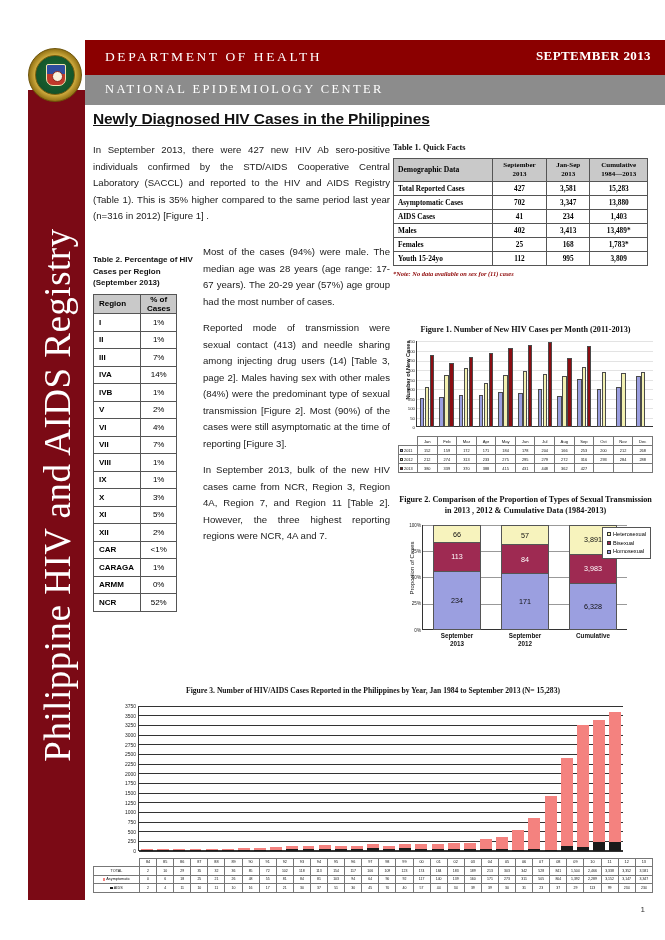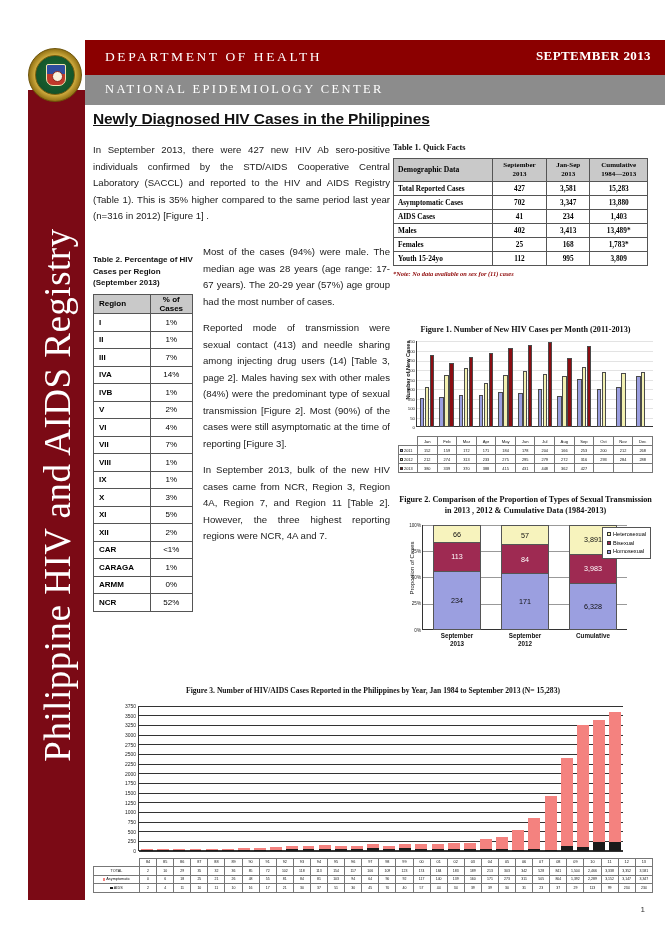--- a/index.html
+++ b/index.html
@@ -91,21 +91,21 @@
 
   .body-col { font-size: 9.6px; color: #1a1a1a; text-align: justify; line-height: 1.72; }
   .body-col p { margin: 0 0 10px 0; }
 
   #col-left-top { position: absolute; left: 0; top: 46px; width: 297px; }
   #col-mid { position: absolute; left: 110px; top: 148px; width: 187px; }
 
   
   #table2-wrap { position: absolute; left: 0; top: 150px; width: 100px; margin-top: 8px; }
   .tbl-caption { font-size: 8px; font-weight: bold; color: #111; line-height: 1.45; margin-bottom: 5px; }
-  table.t2 { border-collapse: collapse; width: 100px; }
+  table.t2 { border-collapse: collapse; width: 84px; }
   table.t2 th, table.t2 td {
     border: 1px solid #555; font-size: 8px; height: 17.5px; padding: 0 5px;
   }
   table.t2 th { background: #c9c9c9; font-weight: bold; text-align: left; vertical-align: middle; line-height:1.15; }
   table.t2 th.pct { text-align: center; }
   table.t2 td.reg { font-weight: bold; text-align: left; }
   table.t2 td.val { text-align: center; }
 
   
   #table1-wrap { position: absolute; left: 300px; top: 46px; width: 255px; font-family: Liberation Serif, serif; }

